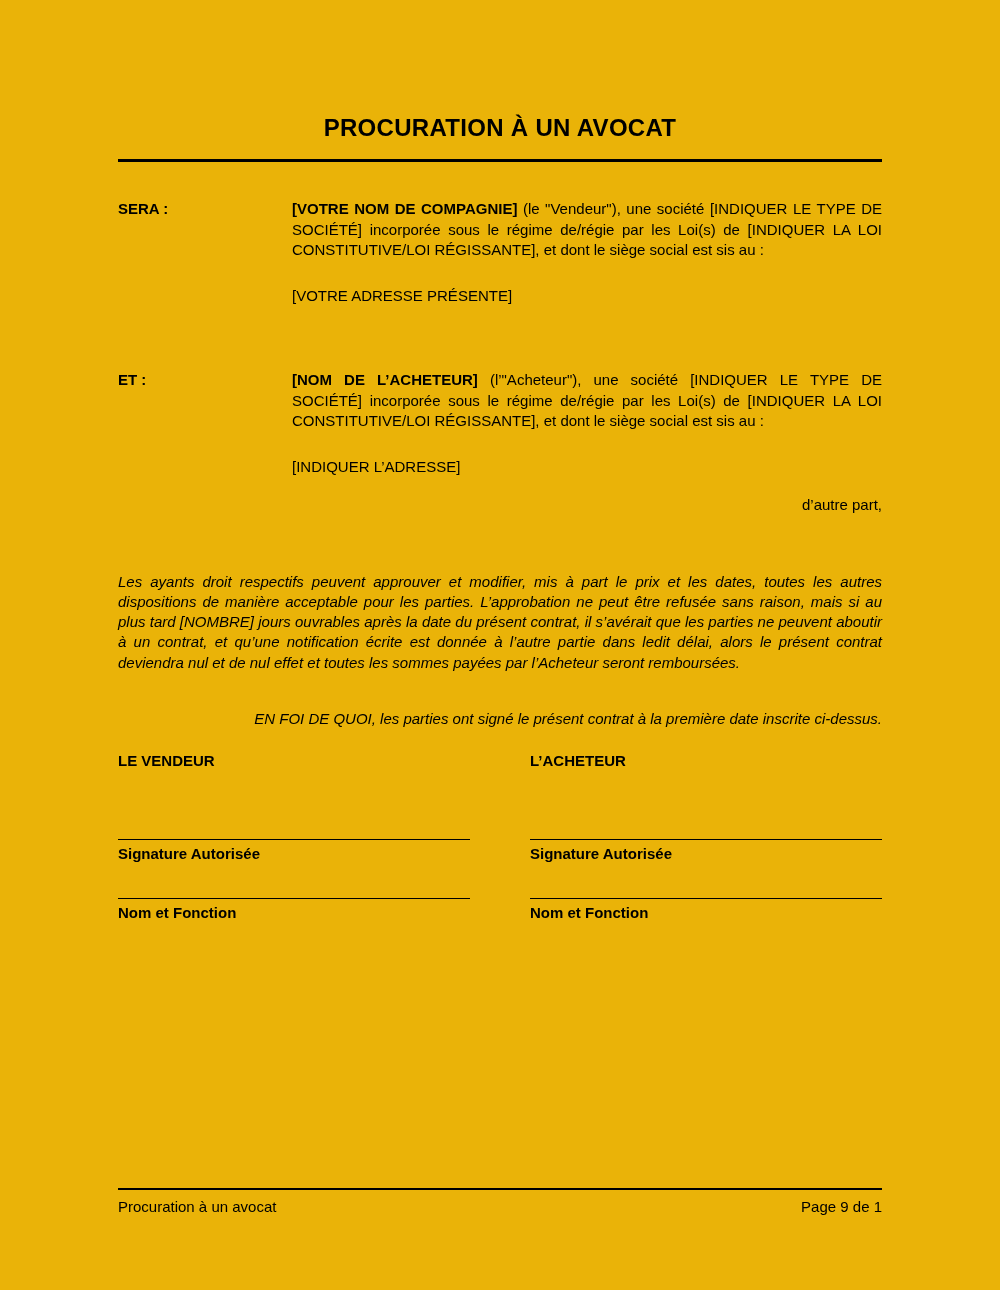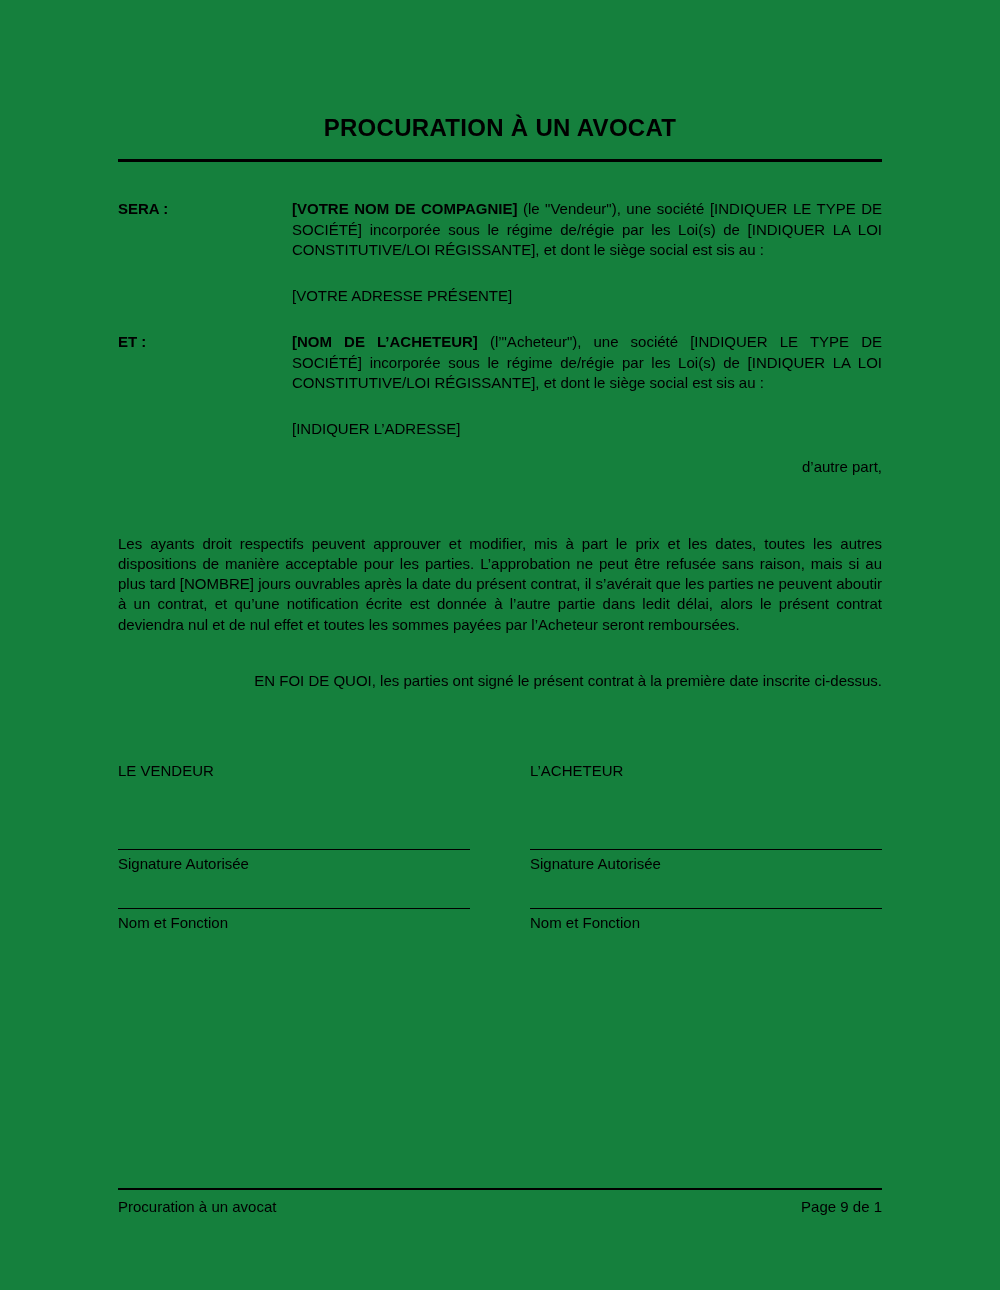--- a/index.html
+++ b/index.html
@@ -2,21 +2,21 @@
 <html><head>
 <meta charset="utf-8">
 <style>
   * { margin: 0; padding: 0; box-sizing: border-box; }
   html, body { background: #ffffff; }
   .page {
     position: relative;
     width: 1000px;
     height: 1290px;
     margin: 0 auto;
-    background: #15803d;
+    background: #eab308;
     color: #000000;
     font-family: "Liberation Sans", sans-serif;
     font-size: 15px;
     line-height: 1.35;
     padding: 112px 118px 0 118px;
   }
   .title {
     text-align: center;
     font-size: 24px;
     font-weight: bold;
@@ -29,44 +29,45 @@
     margin-top: 15px;
   }
   .intro {
     margin-top: 31px;
   }
   .party-block {
     display: grid;
     grid-template-columns: 174px 1fr;
     margin-top: 37px;
   }
-  .party-block.second { margin-top: 26px; }
+  .party-block.second { margin-top: 64px; }
   .party-label {
     font-weight: bold;
   }
   .party-text {
     text-align: justify;
   }
   .party-address {
     margin-top: 26px;
   }
   .party-closing {
     grid-column: 1 / 3;
     text-align: right;
     margin-top: 18px;
   }
-  .clause { text-align: justify; }
+  .clause { text-align: justify; font-style: italic; }
   .clause.c0 { margin-top: 56px; }
   .clause.c1 { margin-top: 40px; text-align: left; }
   .clause.c2 { margin-top: 36px; text-align: right; }
   .sig-section {
     display: grid;
     grid-template-columns: 1fr 1fr;
     column-gap: 60px;
-    margin-top: 70px;
+    margin-top: 22px;
+    font-weight: bold;
   }
   .sig-header { }
   .sig-line {
     border-top: 1px solid #000;
     height: 0;
   }
   .sig-line.first { margin-top: 68px; }
   .sig-line.second { margin-top: 33px; }
   .sig-label { padding-top: 4px; }
   .footer {

